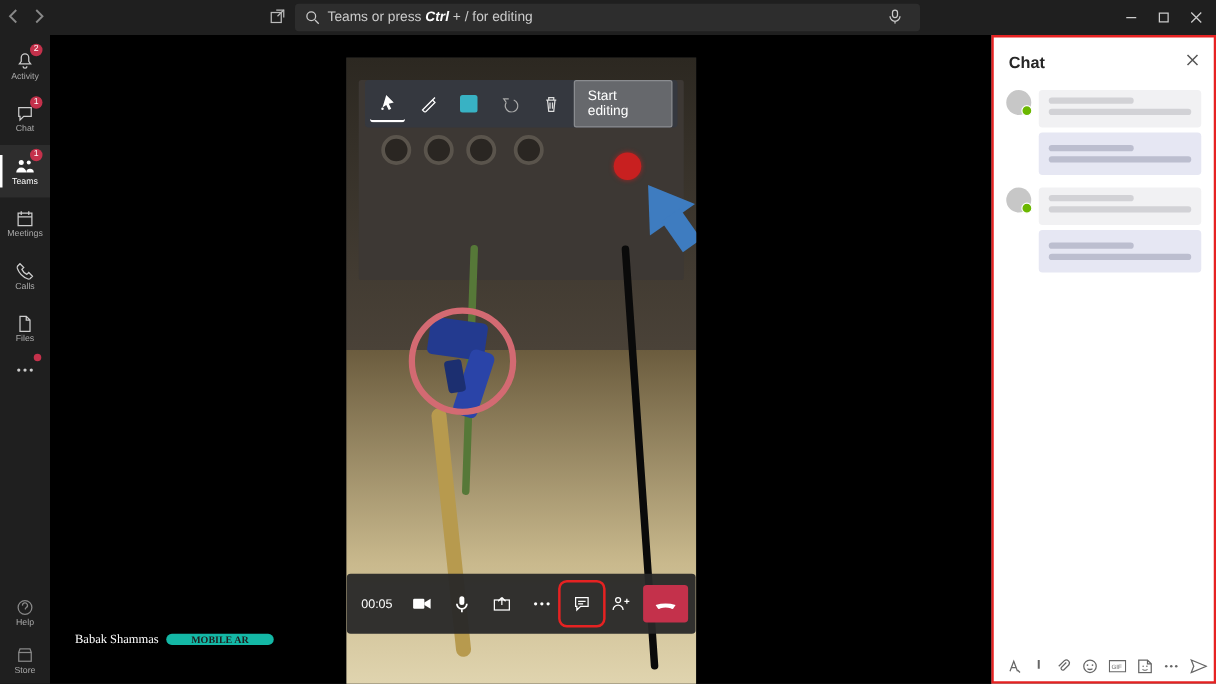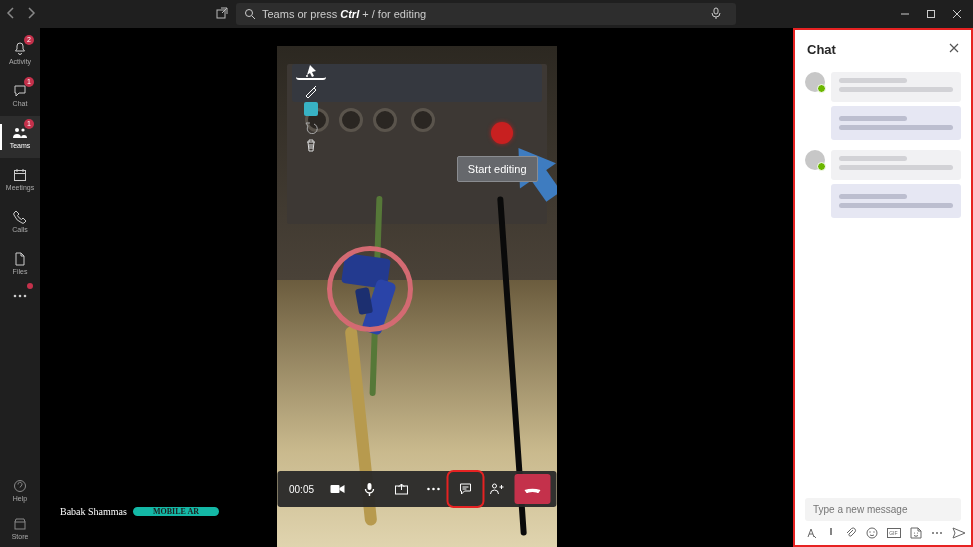--- a/index.html
+++ b/index.html
@@ -111,24 +111,23 @@
 .annobar {
   position: absolute;
   top: 36px;
   left: 50%;
   transform: translateX(-50%);
   width: 250px;
   height: 38px;
   background: rgba(52,57,64,0.9);
   border-radius: 3px;
   display: flex;
-  align-items: flex-start;
+  align-items: center;
   padding: 0 4px;
   gap: 4px;
-  flex-direction: column;
 }
 .annobtn {
   width: 30px; height: 30px;
   display: flex; align-items: center; justify-content: center;
   color: #e6e6e6; border-radius: 3px;
   cursor: pointer;
 }
 .annobtn.sel { border-bottom: 2px solid #fff; }
 .annobtn.color { }
 .annobtn.color .sw { width: 14px; height: 14px; background: #38b2c4; border-radius: 2px; }
@@ -142,21 +141,21 @@
   font-size: 11px;
   cursor: pointer;
 }
 
 
 .callbar {
   position: absolute;
   bottom: 40px;
   left: 50%;
   transform: translateX(-50%);
-  height: 36px;
+  height: 48px;
   background: rgba(40,40,40,0.95);
   border-radius: 3px;
   display: flex;
   align-items: center;
   padding: 0 6px;
   gap: 2px;
 }
 .callbar .dur { color: #fff; font-size: 10px; padding: 0 6px; }
 .callbtn {
   width: 30px; height: 30px;
@@ -575,21 +574,20 @@
           <div class="line"></div>
         </div>
       </div>
       <div class="bubble self">
         <div style="height:4px"></div>
         <div class="line small"></div>
         <div class="line"></div>
       </div>
     </div>
     <div class="composer">
-      <input type="text" placeholder="Type a new message" style="">
       <div class="composer-actions">
         <span class="caction">
           <svg width="12" height="12" viewBox="0 0 12 12">
               <path d="M3 10 L6 2 L9 10 M4 7 H8" stroke="#666" fill="none"></path>
               <path d="M9 9 l2 2" stroke="#666"></path>
             </svg>
         </span>
         <span class="caction">
           <svg width="10" height="12" viewBox="0 0 6 12">
               <path d="M3 1 V8 M3 10.5 v0" stroke="#666" stroke-width="1.6"></path>

